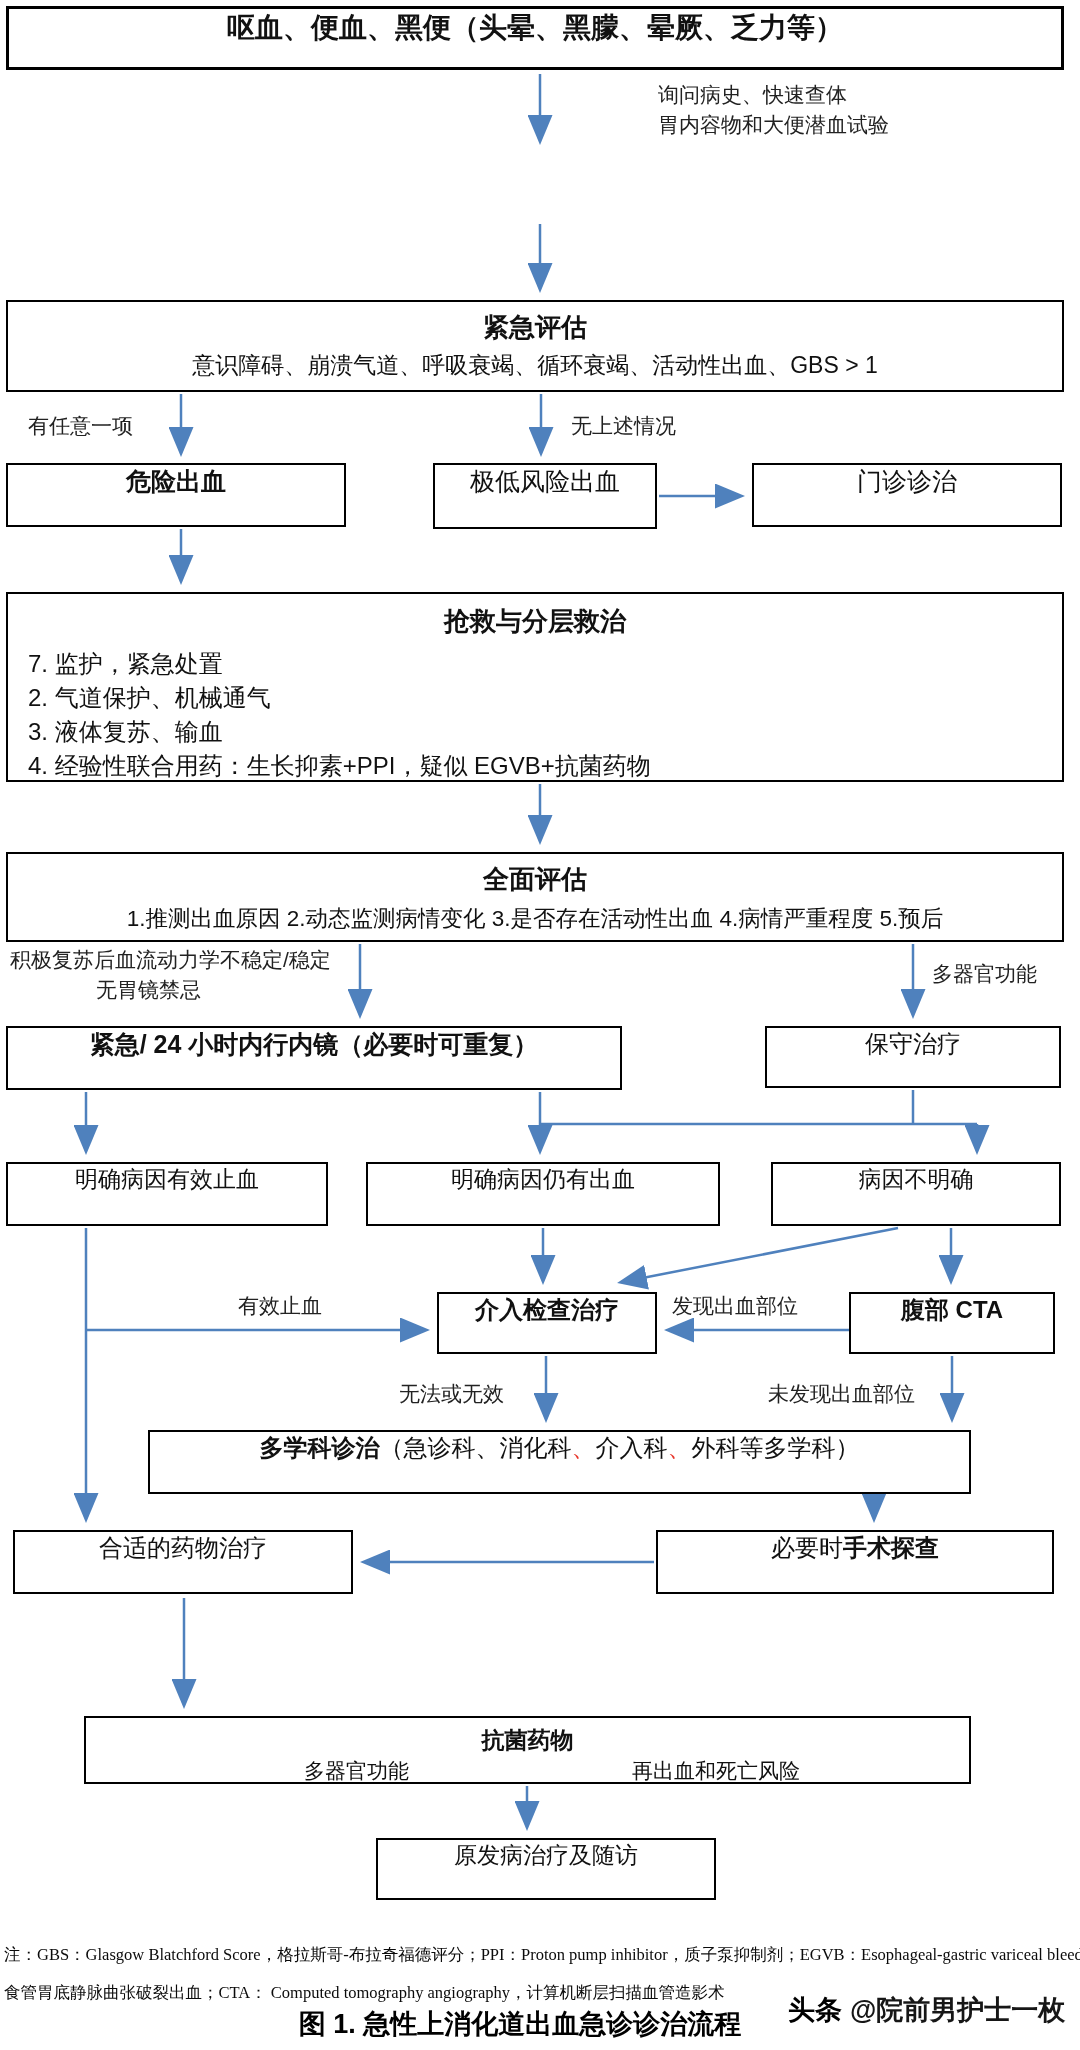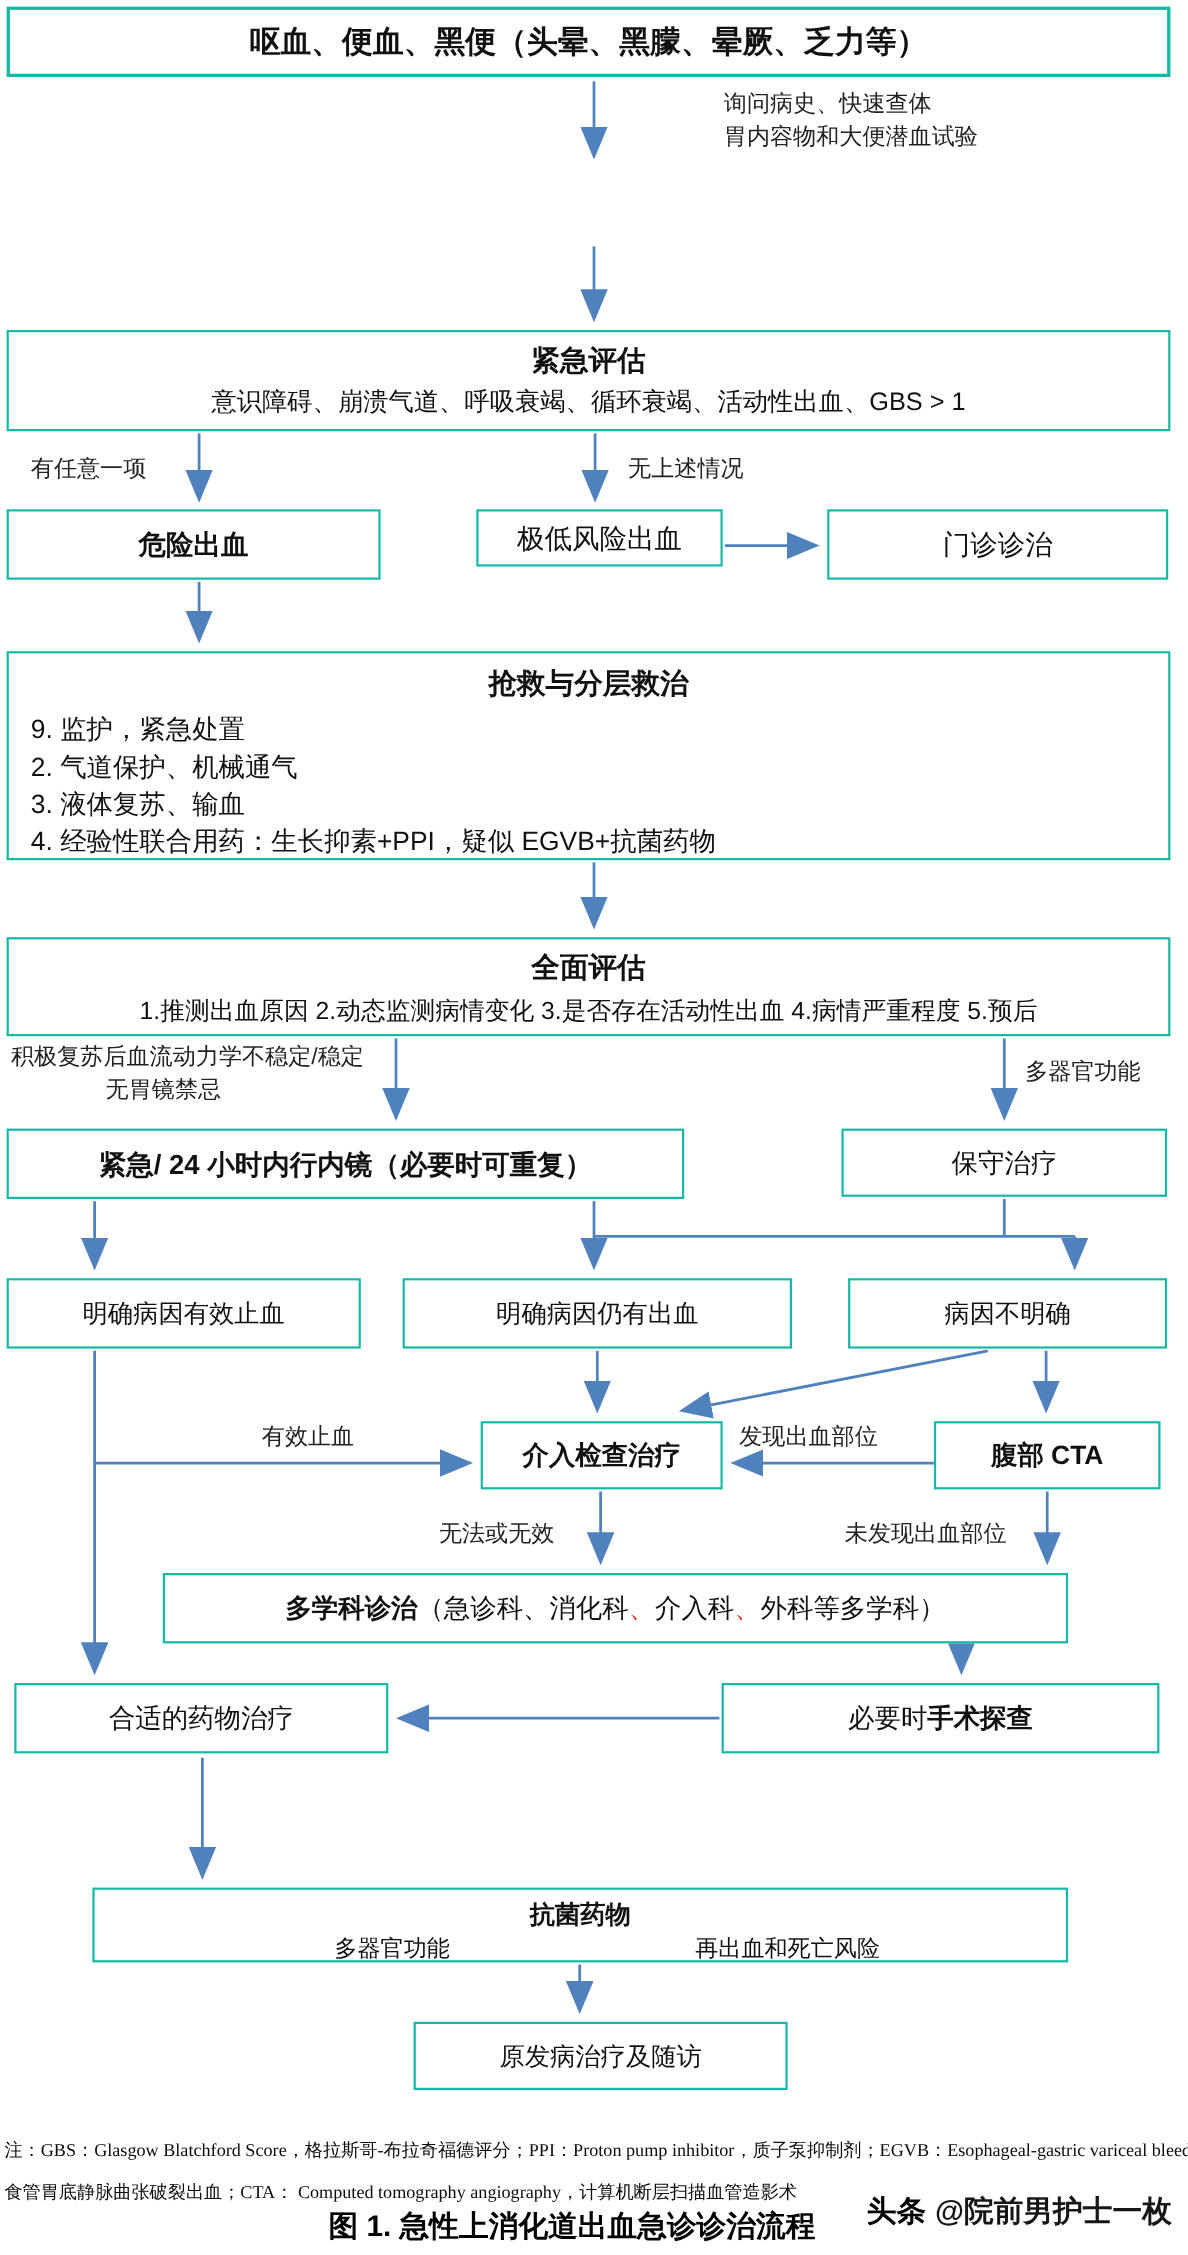--- a/index.html
+++ b/index.html
@@ -2,22 +2,22 @@
 <html><head>
 <meta charset="utf-8">
 <style>
   html,body{margin:0;padding:0;background:#ffffff;}
   #stage{
     position:relative;width:1080px;height:2050px;background:#ffffff;
     font-family:"Liberation Sans","DejaVu Sans",sans-serif;color:#111;
     overflow:hidden;
   }
   .box{
-    position:absolute;background:#fff;border:2px solid #14b8a6;
-    display:flex;align-items:center;justify-content:center;
+    position:absolute;background:#fff;border:2px solid #000000;
+    display:flex;justify-content:center;
     text-align:center;box-sizing:border-box;
   }
   .box.col{flex-direction:column;justify-content:flex-start;}
   .t28{font-size:28px;} .t26{font-size:26px;} .t25{font-size:25px;}
   .t24{font-size:24px;} .t23{font-size:23px;} .t22{font-size:22.5px;}
   .t21{font-size:21px;} .t20{font-size:20.5px;}
   .b{font-weight:bold;}
   .lbl{position:absolute;font-size:21px;color:#222;white-space:nowrap;}
   .red{color:#e8372c;}
   svg.wires{position:absolute;left:0;top:0;}
@@ -94,31 +94,31 @@
     <div class="t26 b">紧急评估</div>
     <div class="t23" style="margin-top:5px;">意识障碍、崩溃气道、呼吸衰竭、循环衰竭、活动性出血、GBS &gt; 1</div>
   </div>
 
   <div class="lbl" style="left:28px;top:412px;">有任意一项</div>
   <div class="lbl" style="left:571px;top:412px;">无上述情况</div>
 
   <div class="box t25 b" style="left:6px;top:463px;width:340px;height:64px;">
     <span>危险出血</span>
   </div>
-  <div class="box t25" style="left:433px;top:463px;width:224px;height:52px;">
+  <div class="box t25" style="left:433px;top:463px;width:224px;height:66px;">
     <span>极低风险出血</span>
   </div>
   <div class="box t25" style="left:752px;top:463px;width:310px;height:64px;">
     <span>门诊诊治</span>
   </div>
 
   <div class="box col" style="left:6px;top:592px;width:1058px;height:190px;padding-top:10px;">
     <div class="t26 b">抢救与分层救治</div>
     <div class="rescue-items" style="margin-top:8px;">
-      <div>9. 监护，紧急处置</div>
+      <div>7. 监护，紧急处置</div>
       <div>2. 气道保护、机械通气</div>
       <div>3. 液体复苏、输血</div>
       <div>4. 经验性联合用药：生长抑素+PPI，疑似 EGVB+抗菌药物</div>
     </div>
   </div>
 
   <div class="box col" style="left:6px;top:852px;width:1058px;height:90px;padding-top:8px;">
     <div class="t26 b">全面评估</div>
     <div class="t22" style="margin-top:6px;">1.推测出血原因 2.动态监测病情变化 3.是否存在活动性出血 4.病情严重程度 5.预后</div>
   </div>

